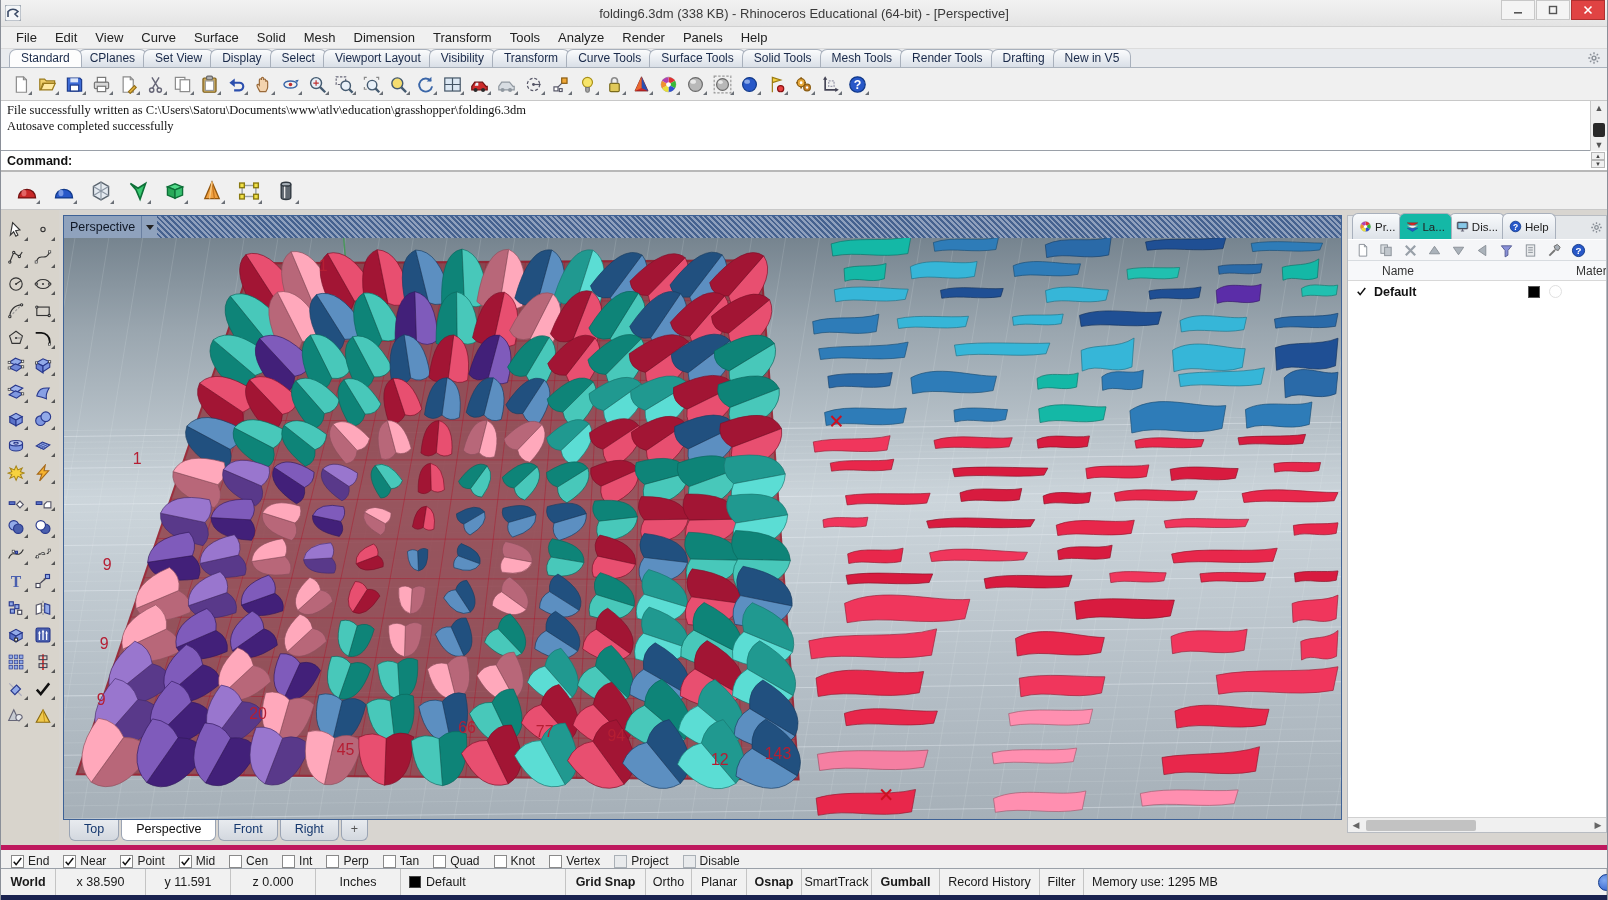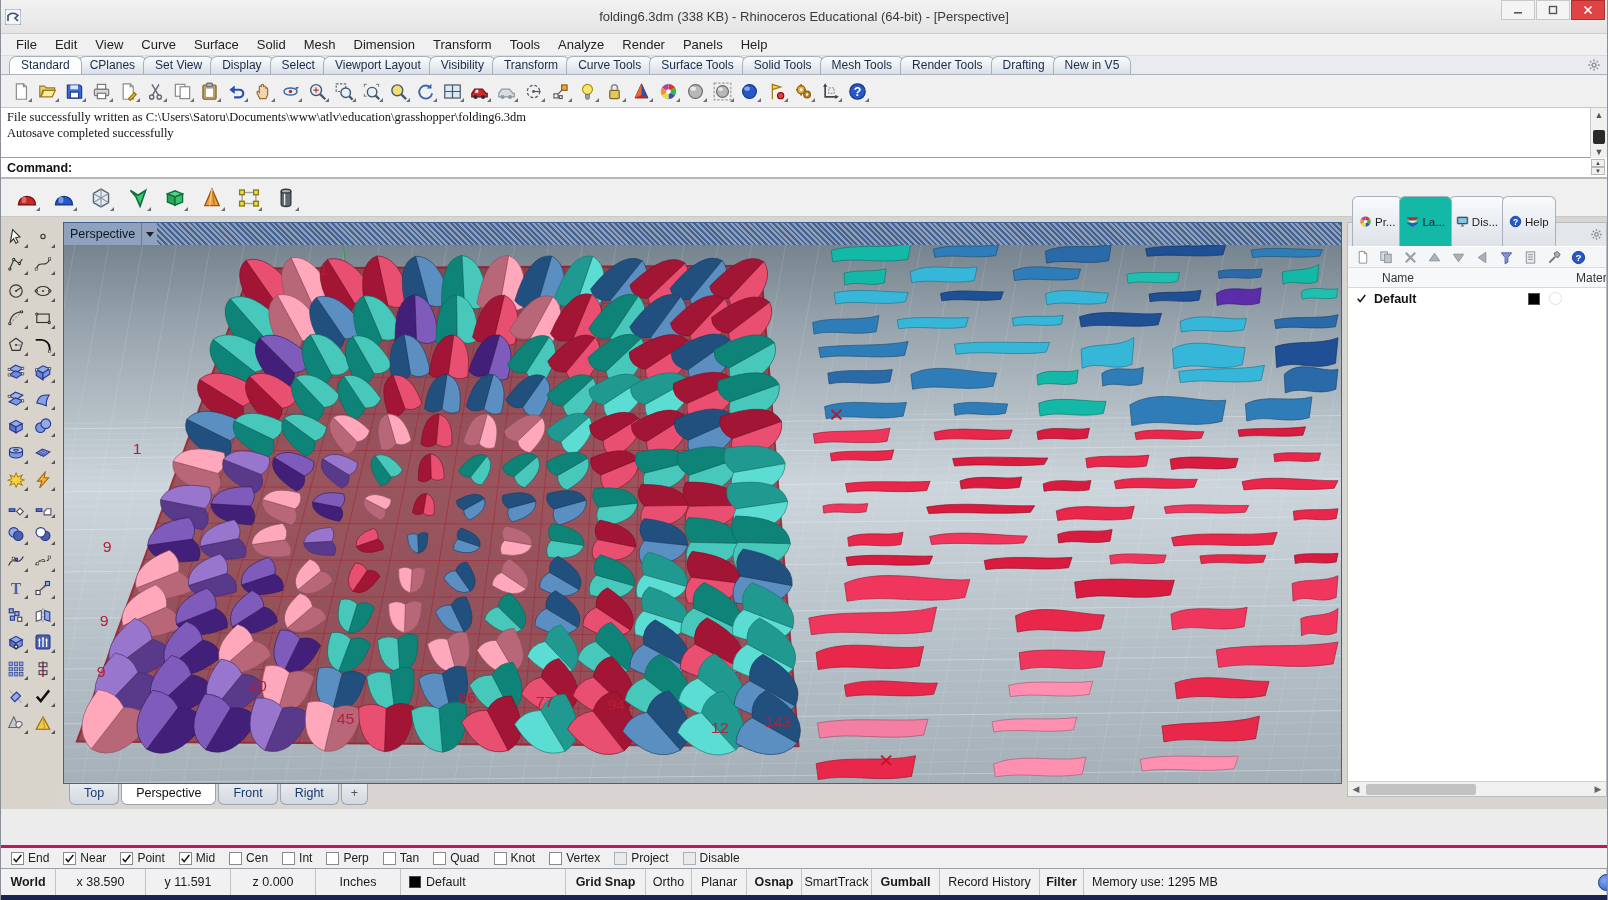--- a/index.html
+++ b/index.html
@@ -1,20 +1,20 @@
 <!DOCTYPE html>
 <html><head>
 <meta charset="utf-8">
 <style>
   * { margin:0; padding:0; box-sizing:border-box; }
   html,body { width:1608px; height:900px; overflow:hidden; }
   body { font-family:"Liberation Sans","DejaVu Sans",sans-serif; background:#ececec; display:flex; flex-direction:column; border-left:1px solid #8a8f98; border-right:1px solid #8a8f98; }
 
   
-  #titlebar { height:34px; background:linear-gradient(#f2f2f2,#e4e4e4); display:flex; align-items:center; position:relative; border-bottom:1px solid #d0d0d0; }
+  #titlebar { height:27px; background:linear-gradient(#f2f2f2,#e4e4e4); display:flex; align-items:center; position:relative; border-bottom:1px solid #d0d0d0; }
   #titlebar .appico { margin-left:4px; width:16px; height:16px; }
   #titlebar .ttl { position:absolute; left:0; right:0; text-align:center; font-size:13px; color:#3a3a3a; }
   .wbtns { position:absolute; right:2px; top:0; display:flex; height:20px; }
   .wbtn { width:34px; height:20px; display:flex; align-items:center; justify-content:center; border:1px solid #c8c8c8; background:#f4f4f4; margin-left:1px; }
   .wbtn.close { background:#e04343; border-color:#b03030; }
 
   
   #menubar { height:22px; background:#f0f0f0; display:flex; align-items:center; padding-left:6px; border-bottom:1px solid #dcdcdc; }
   .mitem { padding:2px 9px; font-size:13px; color:#222; }
 
@@ -60,41 +60,41 @@
   #scene { flex:1; display:block; width:100%; height:100%; }
 
   #vptabs { height:25px; display:flex; align-items:flex-start; padding-left:10px; gap:2px; background:#d8d5d0; }
   .vtab { font-size:12.5px; color:#16386e; background:linear-gradient(#e8ebef,#d3d8df); border:1px solid #9aa4b4; border-top:none; border-radius:0 0 6px 6px; padding:2px 14px 4px; }
   .vtab.active { background:#fff; font-weight:normal; color:#111; }
   .vtab.addbtn { padding:2px 9px 4px; color:#555; }
 
   
   #rpanel { width:260px; background:#eef0f2; margin:5px 0 12px 2px; border:1px solid #b8bcc2; display:flex; flex-direction:column; }
   #rtabs { height:23px; display:flex; align-items:flex-end; padding-left:4px; position:relative; background:#e4e7ea; }
-  .rtab { display:flex; align-items:flex-end; gap:3px; font-size:11.5px; color:#222; border:1px solid #a8b0bc; border-bottom:none; border-radius:6px 6px 0 0; padding:18px 6px; margin-right:-3px; background:linear-gradient(#f8fafc,#dde2e8); white-space:nowrap; }
+  .rtab { display:flex; align-items:flex-end; gap:3px; font-size:11.5px; color:#222; border:1px solid #a8b0bc; border-bottom:none; border-radius:6px 6px 0 0; padding:6px 6px; margin-right:-3px; background:linear-gradient(#f8fafc,#dde2e8); white-space:nowrap; }
   .rtab.active { background:#14b8a6; z-index:2; position:relative; }
   #rtabs .gearbtn { position:absolute; right:3px; top:4px; }
   #ptoolbar { height:22px; background:#f5f6f8; border-top:1px solid #fff; border-bottom:1px solid #d8dce0; display:flex; align-items:center; padding-left:3px; gap:2px; }
   .pti { width:22px; height:19px; display:flex; align-items:center; justify-content:center; }
   #phead { height:20px; background:#f7f8fa; border-bottom:1px solid #d8d8d8; display:flex; align-items:center; font-size:12px; color:#333; position:relative; overflow:hidden;padding-left:8px; }
   #phead .cname { margin-left:26px; }
   #phead .cmat { position:absolute; right:-14px; width:44px; }
   #pbody { flex:1; background:#fff; position:relative; overflow:hidden; }
   .lrow { height:21px; display:flex; align-items:center; position:relative; font-size:12.5px; }
   .lrow .chk { width:26px; display:flex; justify-content:center; }
   .lrow .lname { font-weight:bold; color:#111; }
   .lrow .swatch { position:absolute; right:66px; width:12px; height:12px; border:1px solid #555; }
   .lrow .matball { position:absolute; right:44px; width:13px; height:13px; border:1px solid #e0e0e0; border-radius:50%; }
   #hscroll { height:15px; background:#f0f0f0; border-top:1px solid #d0d0d0; position:relative; }
   #hscroll .harr { position:absolute; top:1px; width:14px; height:12px; display:flex; align-items:center; justify-content:center; color:#666; font-size:9px; }
   #hscroll .harr.l { left:1px; } #hscroll .harr.r { right:1px; }
   #hscroll .hthumb { position:absolute; left:18px; top:2px; width:110px; height:11px; background:#c2c2c2; border-radius:2px; }
 
   
-  #osnapbar { height:23px; background:#f0f0f0; border-top:3px solid #be185d; display:flex; align-items:center; padding-left:10px; gap:14px;margin-top:36px; }
+  #osnapbar { height:23px; background:#f0f0f0; border-top:5px solid #be185d; display:flex; align-items:flex-end; padding-left:10px; gap:14px; }
   .oitem { display:flex; align-items:center; gap:4px; font-size:12px; color:#222; }
   .cb { width:13px; height:13px; border:1px solid #8a8a8a; background:#fff; display:flex; align-items:center; justify-content:center; }
   .cb.muted { background:#e8eaec; border-color:#aab0b6; }
 
   
   #statusbar { height:27px; background:#f1f1f1; border-top:1px solid #9aa0a8; display:flex; align-items:stretch; position:relative; }
   .scell { display:flex; align-items:center; justify-content:center; font-size:12.5px; color:#1a1a1a; border-right:1px solid #c4c4c4; gap:5px; white-space:nowrap; overflow:hidden; }
   .scell.bold { font-weight:bold; }
   .scell.left { justify-content:flex-start; padding-left:8px; }
   .scell .sw { width:12px; height:12px; border:1px solid #444; flex:0 0 auto; }
@@ -1898,21 +1898,21 @@
     </div>
     <div class="scell" style="width: 70px;">
       <span>SmartTrack</span>
     </div>
     <div class="scell bold" style="width: 68px;">
       <span>Gumball</span>
     </div>
     <div class="scell" style="width: 100px;">
       <span>Record History</span>
     </div>
-    <div class="scell" style="width: 44px; font-weight: bold;">
+    <div class="scell" style="width: 44px;">
       <span>Filter</span>
     </div>
     <div class="scell left" style="width: auto; flex: 1 1 0%;">
       <span>Memory use: 1295 MB</span>
     </div>
     <div id="statusknob"></div>
   </div>
 
 <div id="navy"></div>
 

